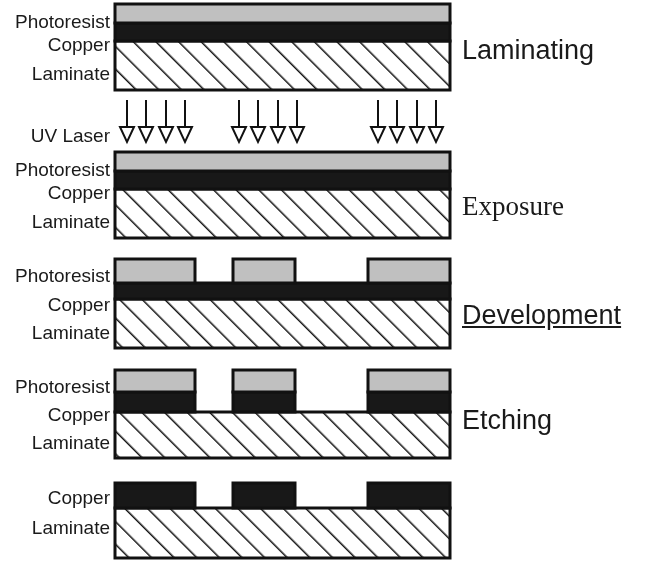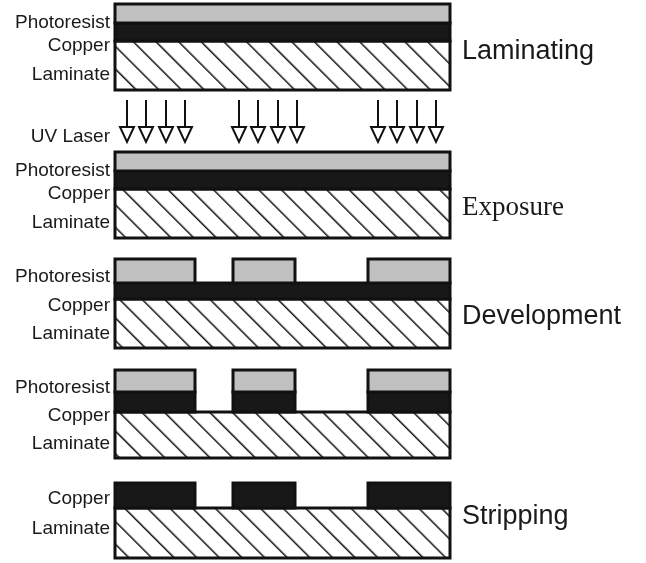--- a/index.html
+++ b/index.html
@@ -151,20 +151,20 @@
     <div class="layer-label" style="top: 64px; color: rgb(26, 26, 26);">Laminate</div>
     <div class="stage-label" style="top: 37px; color: rgb(26, 26, 26);">Laminating</div>
     <div class="layer-label" style="top: 126px; color: rgb(26, 26, 26); margin-left: 16px;">UV Laser</div>
     <div class="layer-label" style="top: 160px; color: rgb(26, 26, 26);">Photoresist</div>
     <div class="layer-label" style="top: 183px; color: rgb(26, 26, 26);">Copper</div>
     <div class="layer-label" style="top: 212px; color: rgb(26, 26, 26);">Laminate</div>
     <div class="stage-label" style="top: 193px; color: rgb(26, 26, 26); font-family: Liberation Serif, serif;">Exposure</div>
     <div class="layer-label" style="top: 266px; color: rgb(26, 26, 26);">Photoresist</div>
     <div class="layer-label" style="top: 295px; color: rgb(26, 26, 26);">Copper</div>
     <div class="layer-label" style="top: 323px; color: rgb(26, 26, 26);">Laminate</div>
-    <div class="stage-label" style="top: 302px; color: rgb(26, 26, 26);">Development</div>
+    <div class="stage-label" style="top: 302px; color: rgb(26, 26, 26); text-decoration: underline;">Development</div>
     <div class="layer-label" style="top: 377px; color: rgb(26, 26, 26);">Photoresist</div>
     <div class="layer-label" style="top: 405px; color: rgb(26, 26, 26);">Copper</div>
     <div class="layer-label" style="top: 433px; color: rgb(26, 26, 26);">Laminate</div>
+    <div class="stage-label" style="top: 407px; color: rgb(26, 26, 26);">Etching</div>
     <div class="layer-label" style="top: 488px; color: rgb(26, 26, 26);">Copper</div>
     <div class="layer-label" style="top: 518px; color: rgb(26, 26, 26);">Laminate</div>
-    <div class="stage-label" style="top: 502px; color: rgb(26, 26, 26);">Stripping</div>
   </div>
 
 </body></html>

